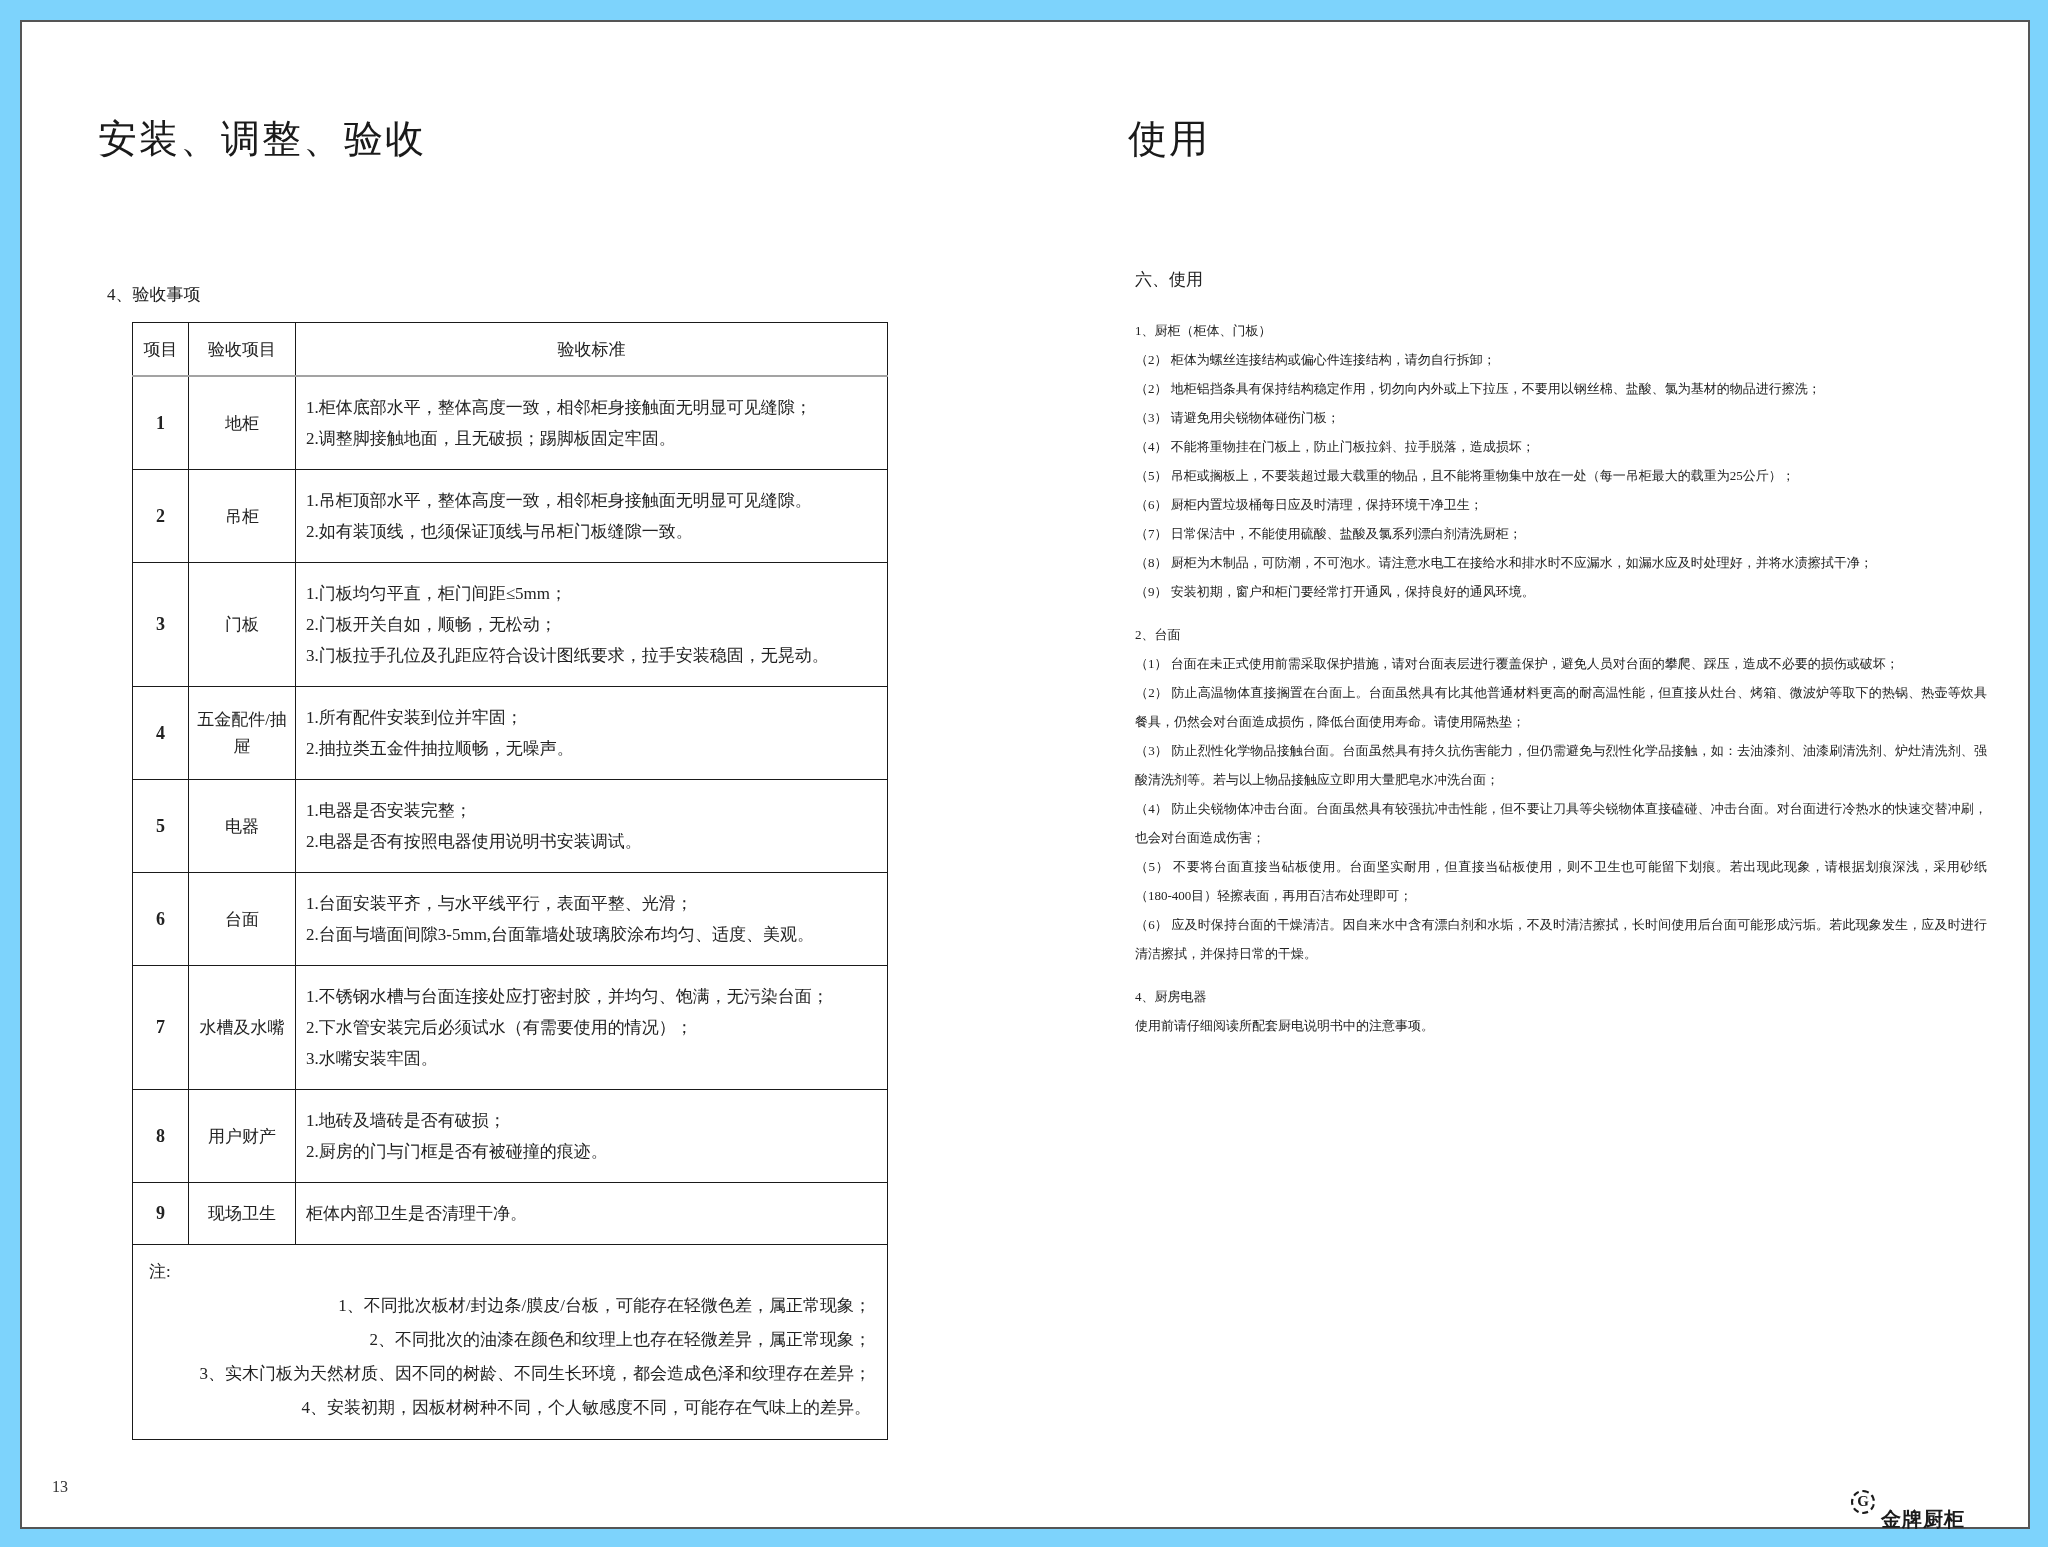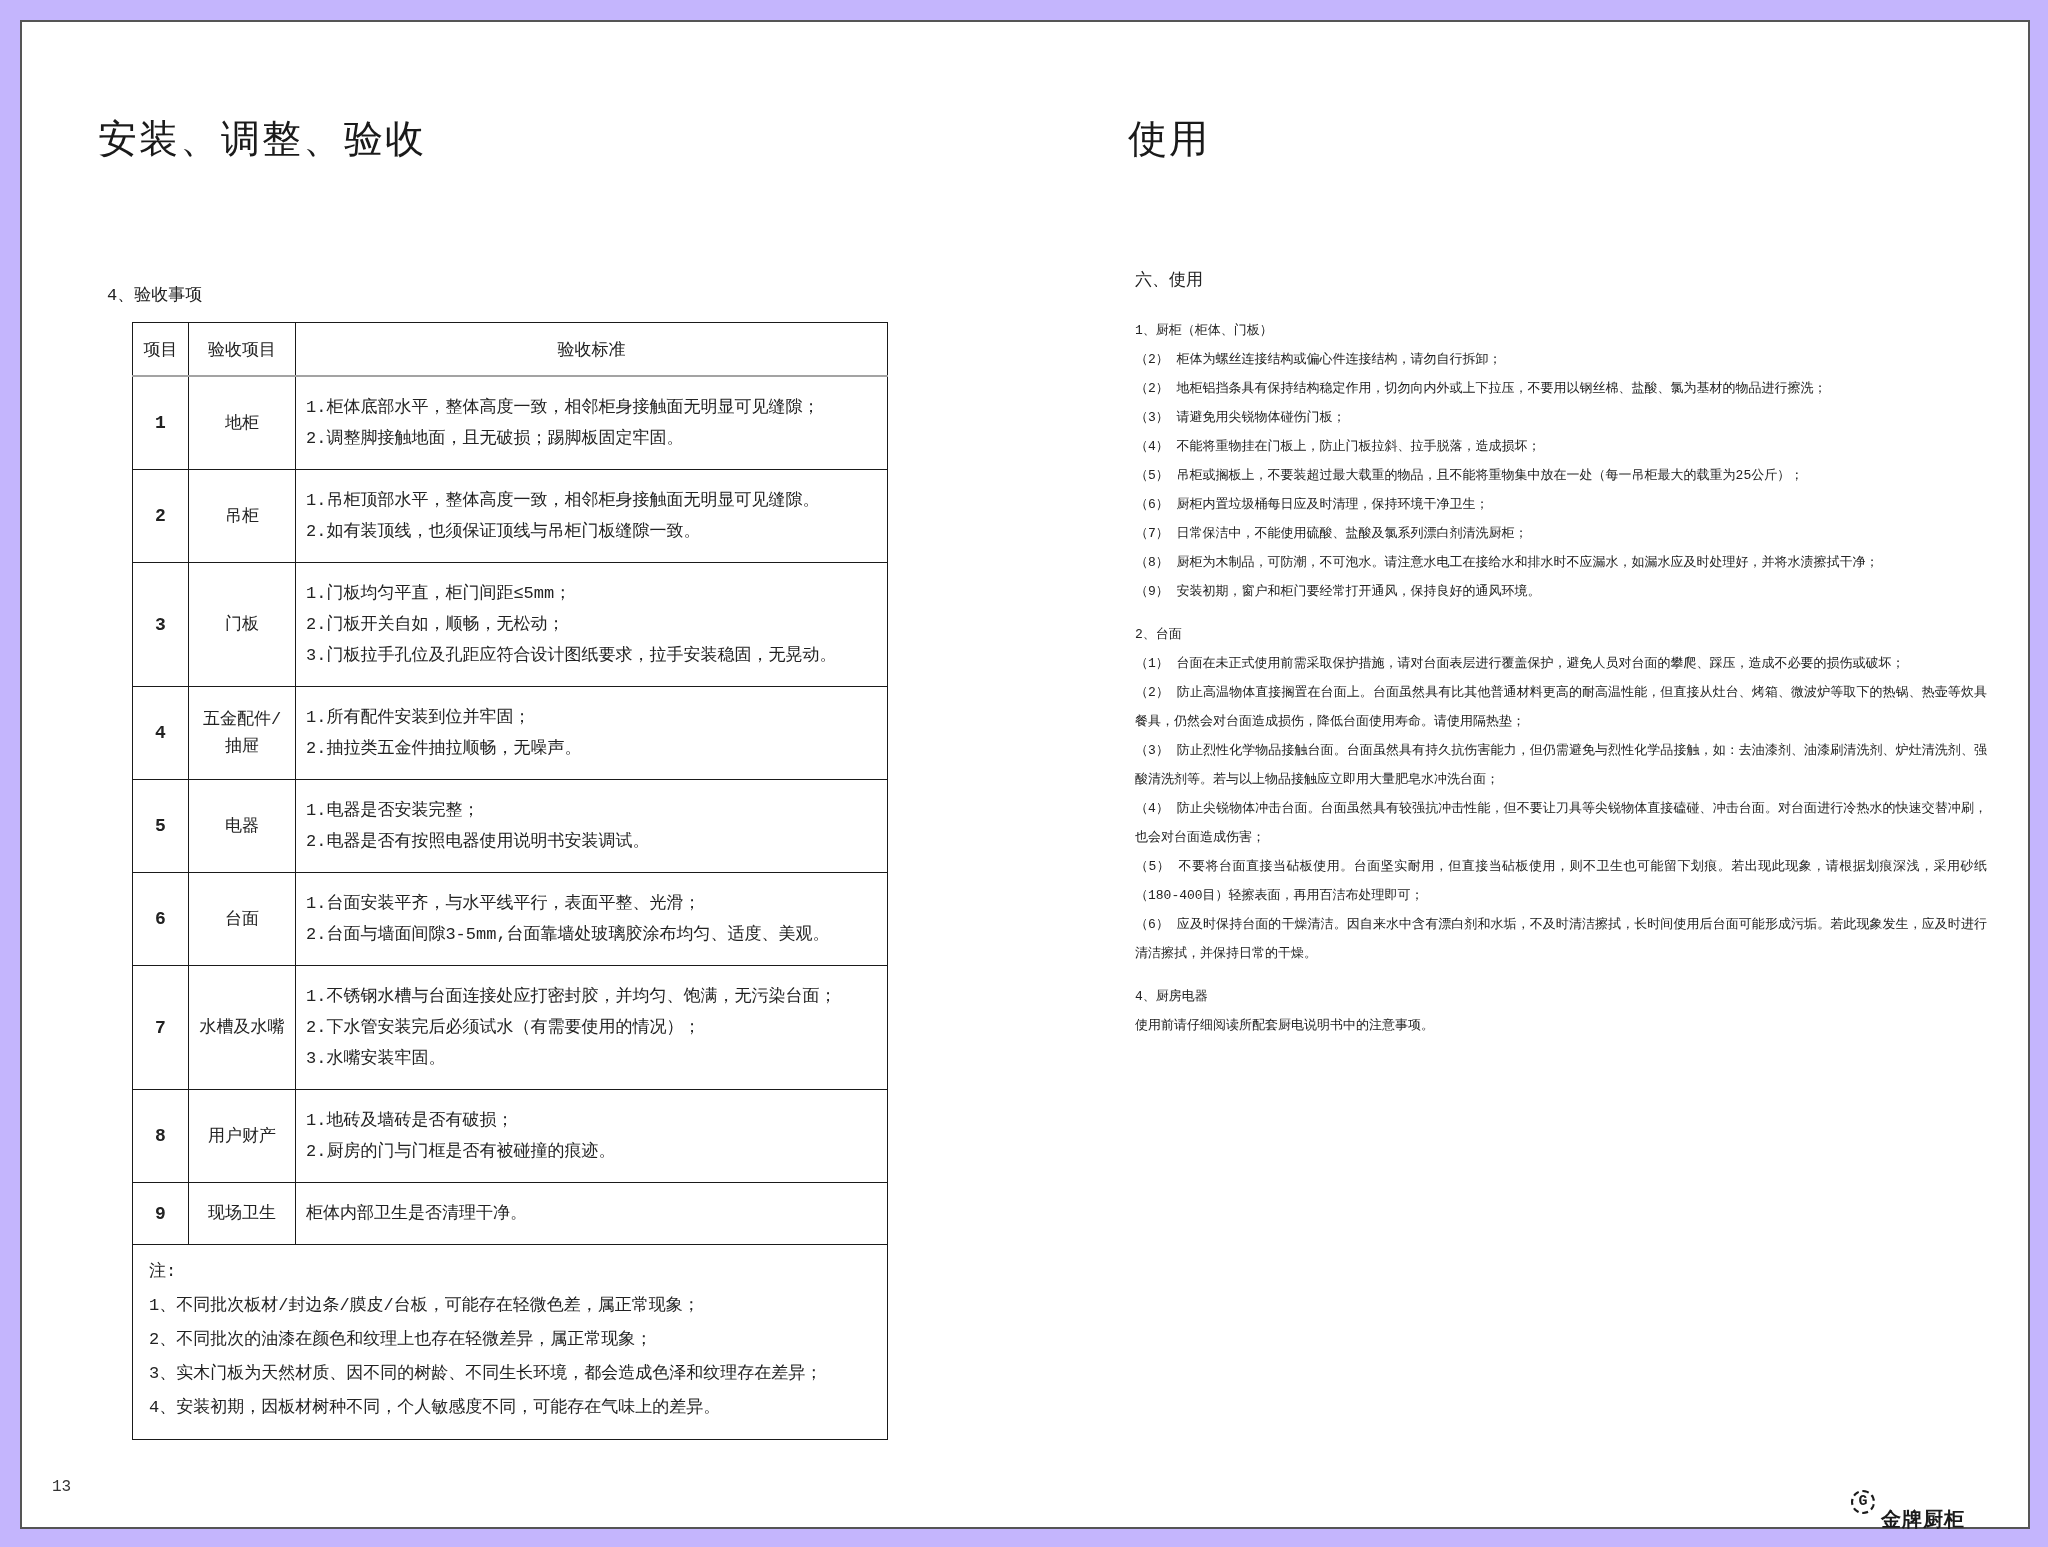--- a/index.html
+++ b/index.html
@@ -1,18 +1,18 @@
 <!DOCTYPE html>
 <html><head>
 <meta charset="utf-8">
 <style>
   html,body{margin:0;padding:0;background:#fff;}
   .canvas{
-    position:relative;width:2048px;height:1547px;background:#c4b5fd;
-    font-family:Liberation Mono, monospace;color:#222;
+    position:relative;width:2048px;height:1547px;background:#7dd3fc;
+    font-family:Liberation Serif, serif;color:#222;
     overflow:hidden;
   }
   .frame{
     position:absolute;left:20px;top:20px;width:2006px;height:1505px;
     border:2px solid #555;background:#fff;
   }
   
   .title{
     position:absolute;font-size:39px;font-weight:500;color:#1a1a1a;
     letter-spacing:2px;white-space:nowrap;
@@ -38,21 +38,21 @@
   table.acceptance thead th{
     height:50px;font-weight:400;text-align:center;font-size:17px;
     border-bottom:2px solid #a3a3a3;
   }
   td.cell-no{text-align:center;font-weight:700;font-size:18px;}
   td.cell-item{text-align:center;line-height:27px;padding:4px 6px;border-radius:26px;}
   td.cell-criteria{padding:15px 10px;}
   .crit-line{line-height:31px;text-align:left;}
   td.note-cell{padding:10px 16px 14px 16px;}
   .note-label{line-height:34px;}
-  .note-line{line-height:34px;}
+  .note-line{line-height:34px;text-align:right;}
   .page-number{
     position:absolute;left:52px;top:1478px;font-size:16px;color:#333;
   }
   
   .usage-body{
     position:absolute;left:1135px;top:316px;width:852px;
     font-size:13px;line-height:29px;color:#222;text-align:justify;
   }
   .usage-section{margin-bottom:14px;}
   .usage-heading{line-height:29px;}

